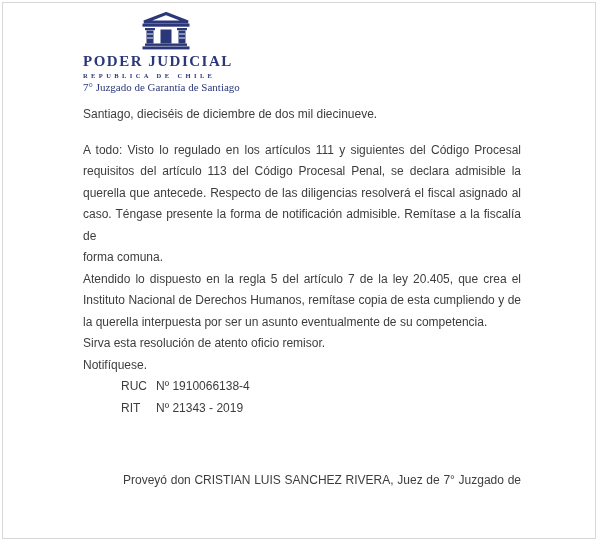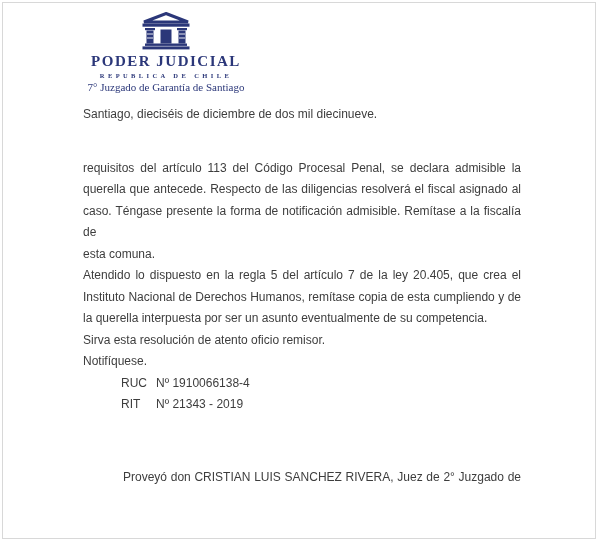--- a/index.html
+++ b/index.html
@@ -12,21 +12,21 @@
     background: #ffffff;
     box-sizing: border-box;
     font-family: "Liberation Sans", sans-serif;
     color: #3d3d3d;
     overflow: hidden;
   }
   
   .letterhead {
     margin: 9px 0 0 80px;
     width: 166px;
-    text-align: center;
+    text-align: left;
   }
   .logo { display: block; margin: 0 auto; }
   .org-name {
     font-family: "Liberation Serif", serif;
     font-weight: 600;
     font-size: 15px;
     letter-spacing: 1.5px;
     line-height: 15px;
     margin-top: 4px;
     white-space: nowrap;
@@ -49,21 +49,21 @@
   }
   
   .doc-body {
     margin: 12px 0 0 80px;
     width: 438px;
     font-size: 12px;
     line-height: 21.5px;
   }
   .line { white-space: normal; }
   .justify { text-align: justify; text-align-last: justify; }
-  .date-line { margin-bottom: 32px; }
+  .date-line { margin-bottom: 14px; }
   .case-row { padding-left: 38px; }
   .case-label { display: inline-block; width: 35px; }
   .closing { margin-top: 51px; }
   .indent { text-indent: 40px; }
 </style>
 </head>
 <body>
 
 <div class="page">
 
@@ -91,37 +91,38 @@
     <div class="org-subtitle" style="color:#2b3779">REPUBLICA DE CHILE</div>
     <div class="court-name" style="color:#2b3779">7° Juzgado de Garantía de Santiago</div>
   </div>
 
   <div class="doc-body">
 
     <div class="line date-line">Santiago, dieciséis de diciembre de dos mil diecinueve.</div>
 
     <div>
 
+    <div class="line justify">A todo: Visto lo regulado en los artículos 111 y siguientes del Código Procesal</div>
         <div class="line justify">requisitos del artículo 113 del Código Procesal Penal, se declara admisible la</div>
         <div class="line justify">querella que antecede. Respecto de las diligencias resolverá el fiscal asignado al</div>
         <div class="line justify">caso. Téngase presente la forma de notificación admisible. Remítase a la fiscalía de</div>
-        <div class="line">esta comuna.</div>
+        <div class="line">forma comuna.</div>
         <div class="line justify">Atendido lo dispuesto en la regla 5 del artículo 7 de la ley 20.405, que crea el</div>
         <div class="line justify">Instituto Nacional de Derechos Humanos, remítase copia de esta cumpliendo y de</div>
         <div class="line">la querella interpuesta por ser un asunto eventualmente de su competencia.</div>
         <div class="line">Sirva esta resolución de atento oficio remisor.</div>
         <div class="line">Notifíquese.</div>
       </div>
 
     <div class="line case-row">
       <span class="case-label">RUC</span><span>Nº 1910066138-4</span>
     </div>
     <div class="line case-row">
       <span class="case-label">RIT</span><span>Nº 21343 - 2019</span>
     </div>
 
     <div class="closing">
 
-    <div class="line justify indent">Proveyó don CRISTIAN LUIS SANCHEZ RIVERA, Juez de 2° Juzgado de</div>
+    <div class="line justify indent">Proveyó don CRISTIAN LUIS SANCHEZ RIVERA, Juez de 7° Juzgado de</div>
       </div>
 
   </div>
 </div>
 
 </body></html>

